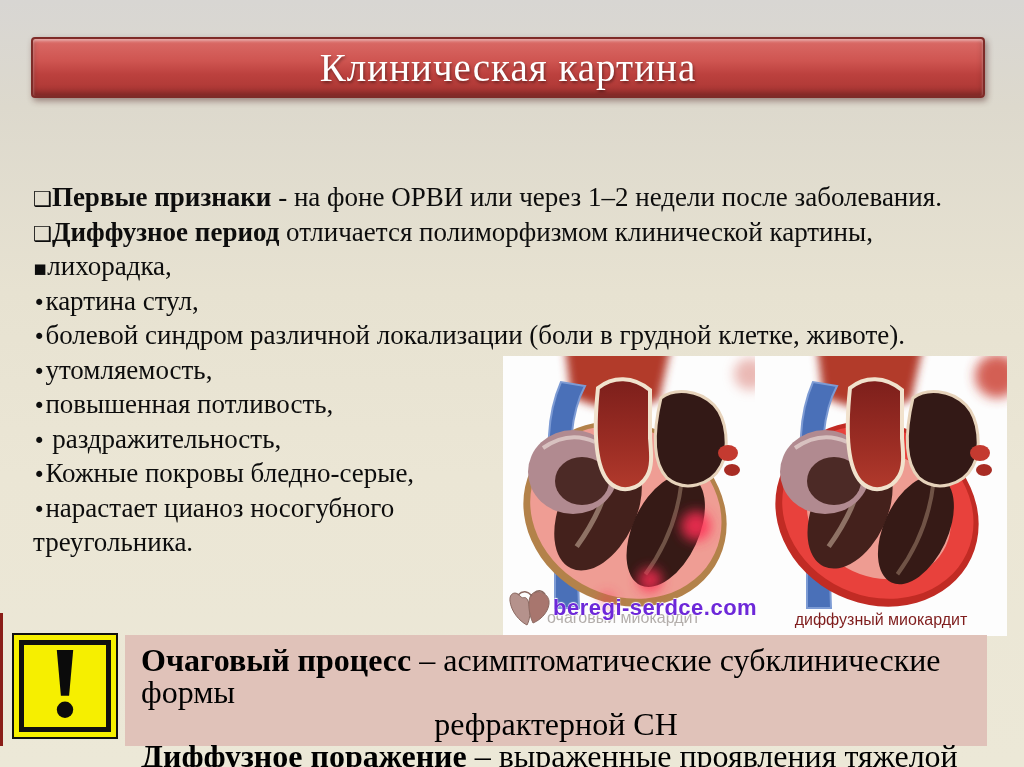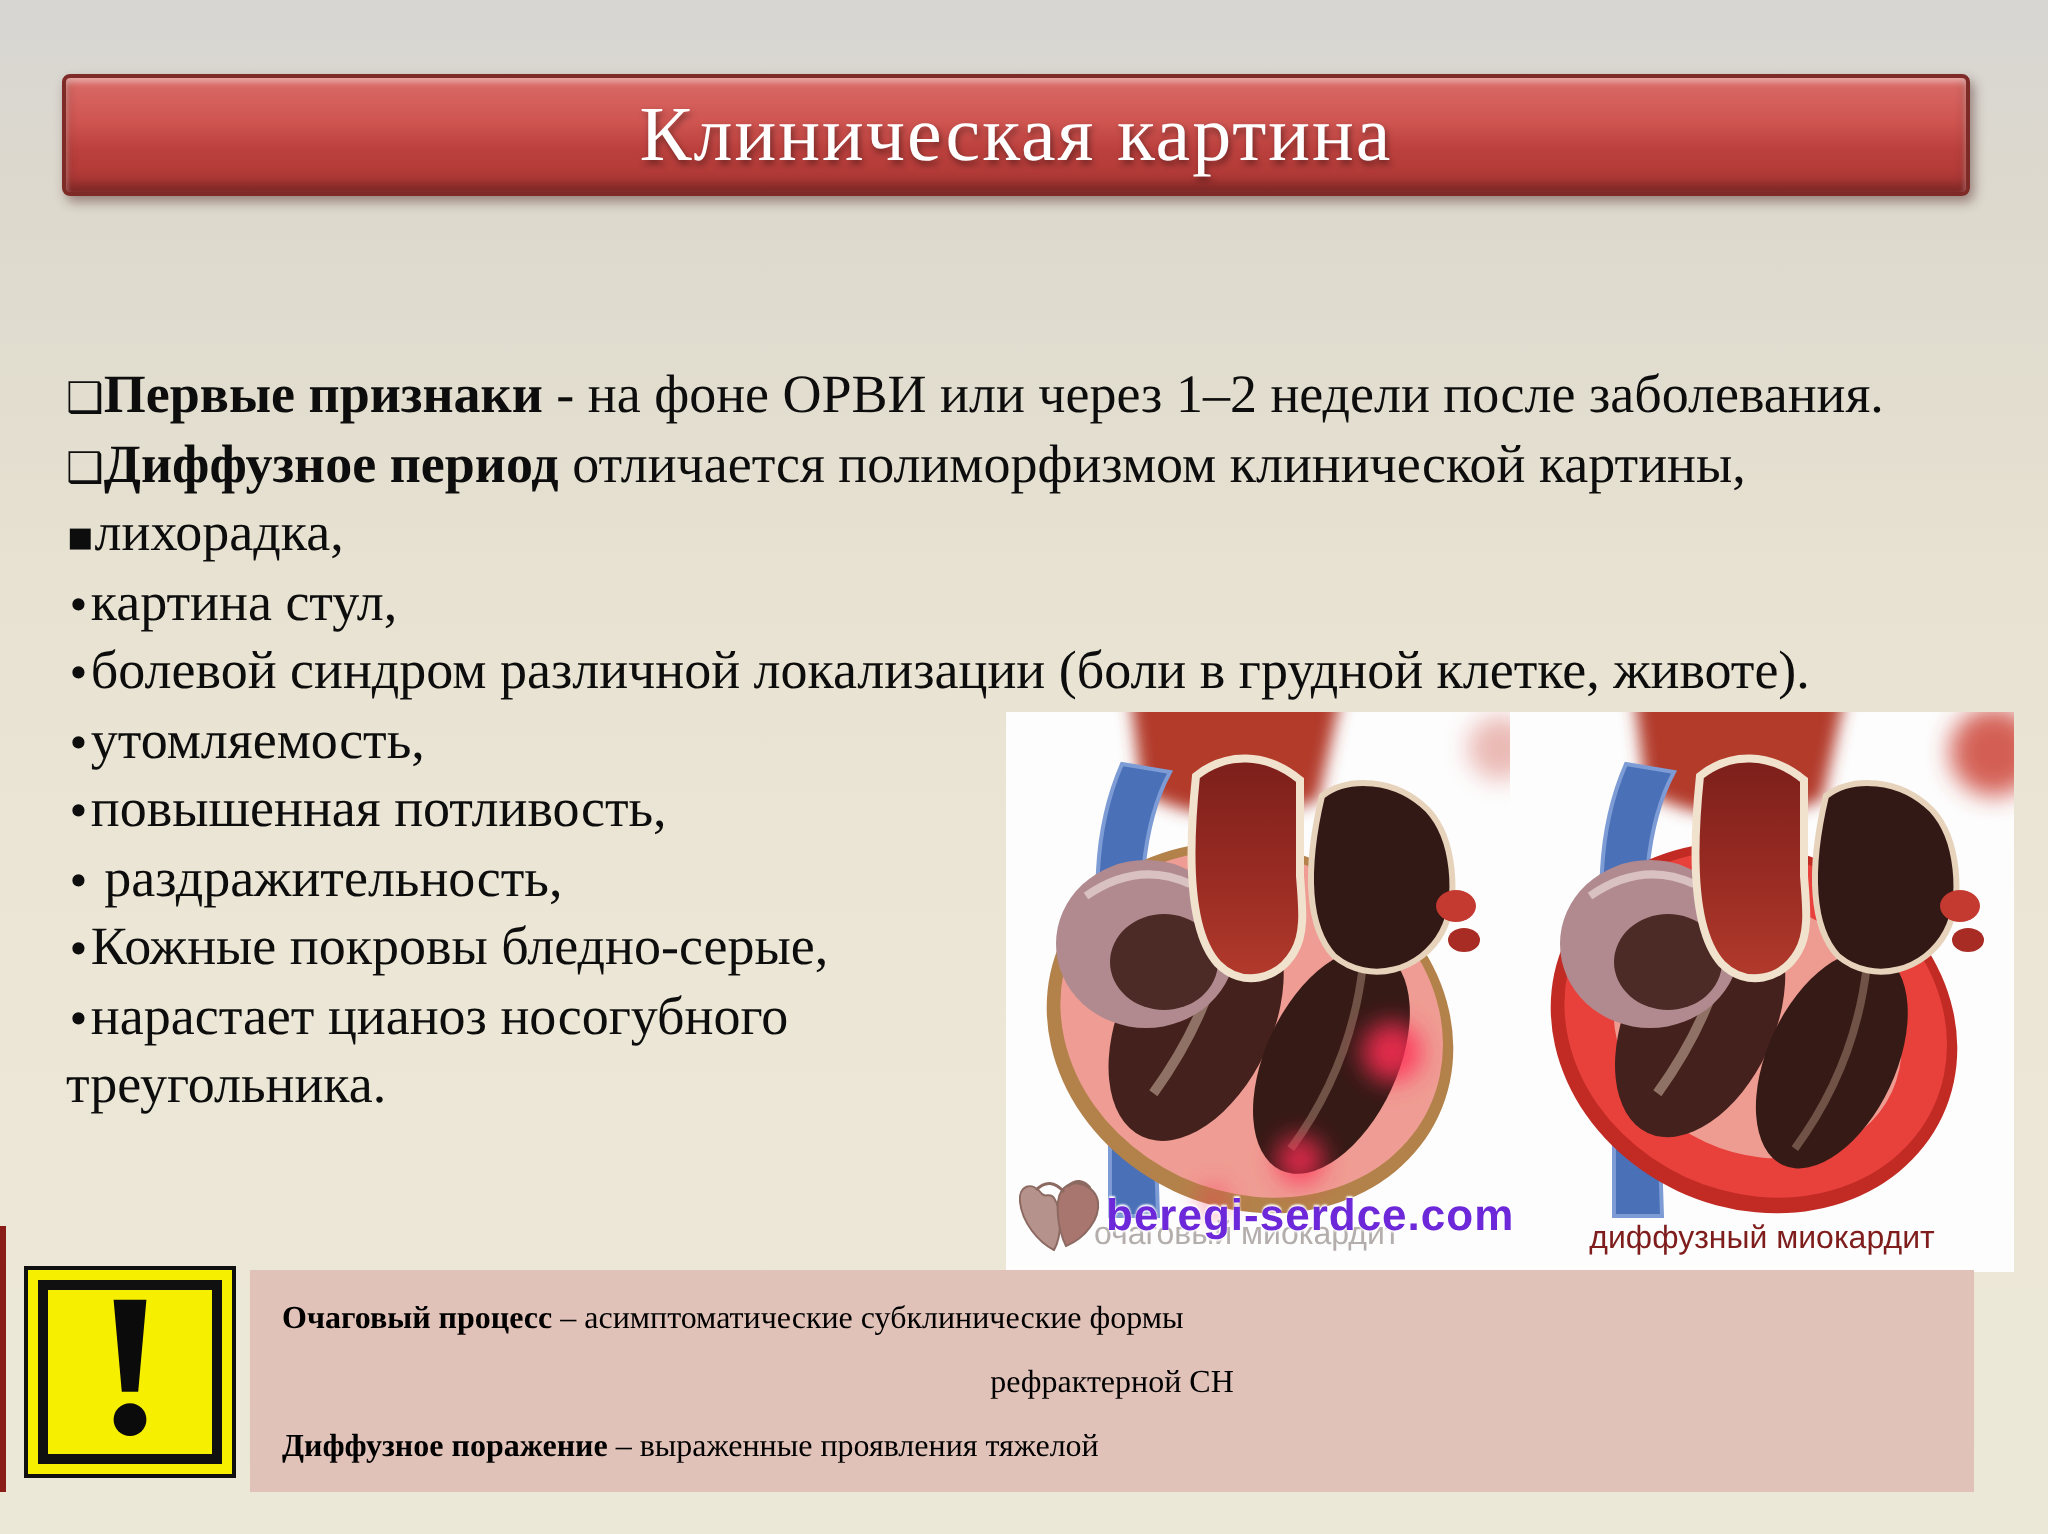--- a/index.html
+++ b/index.html
@@ -40,21 +40,21 @@
   .caption-right{left:252px;top:255px;width:252px;text-align:center;color:#7f1d1d;}
   .watermark{position:absolute;left:4px;top:232px;display:flex;align-items:center;z-index:3;}
   .watermark-text{
     font-family:"Liberation Sans",sans-serif;font-weight:bold;font-size:22px;
     color:#6d28d9;letter-spacing:.5px;text-shadow:0 1px 1px #fff,0 -1px 1px #fff;
   }
   
   .note-box{
     position:absolute;left:125px;top:635px;width:862px;height:111px;box-sizing:border-box;
     background:#e0c2b9;padding:9px 16px 0 16px;
-    font-size:16px;line-height:32px;color:#000;
+    font-size:32px;line-height:32px;color:#000;
   }
   .note-line b{font-weight:bold;}
   .note-center{text-align:center;}
   
   .warning{
     position:absolute;left:12px;top:633px;width:106px;height:106px;box-sizing:border-box;
     background:#f6ef00;border:2px solid #101010;
   }
   .warning-frame{
     position:absolute;left:5px;top:5px;right:5px;bottom:5px;

